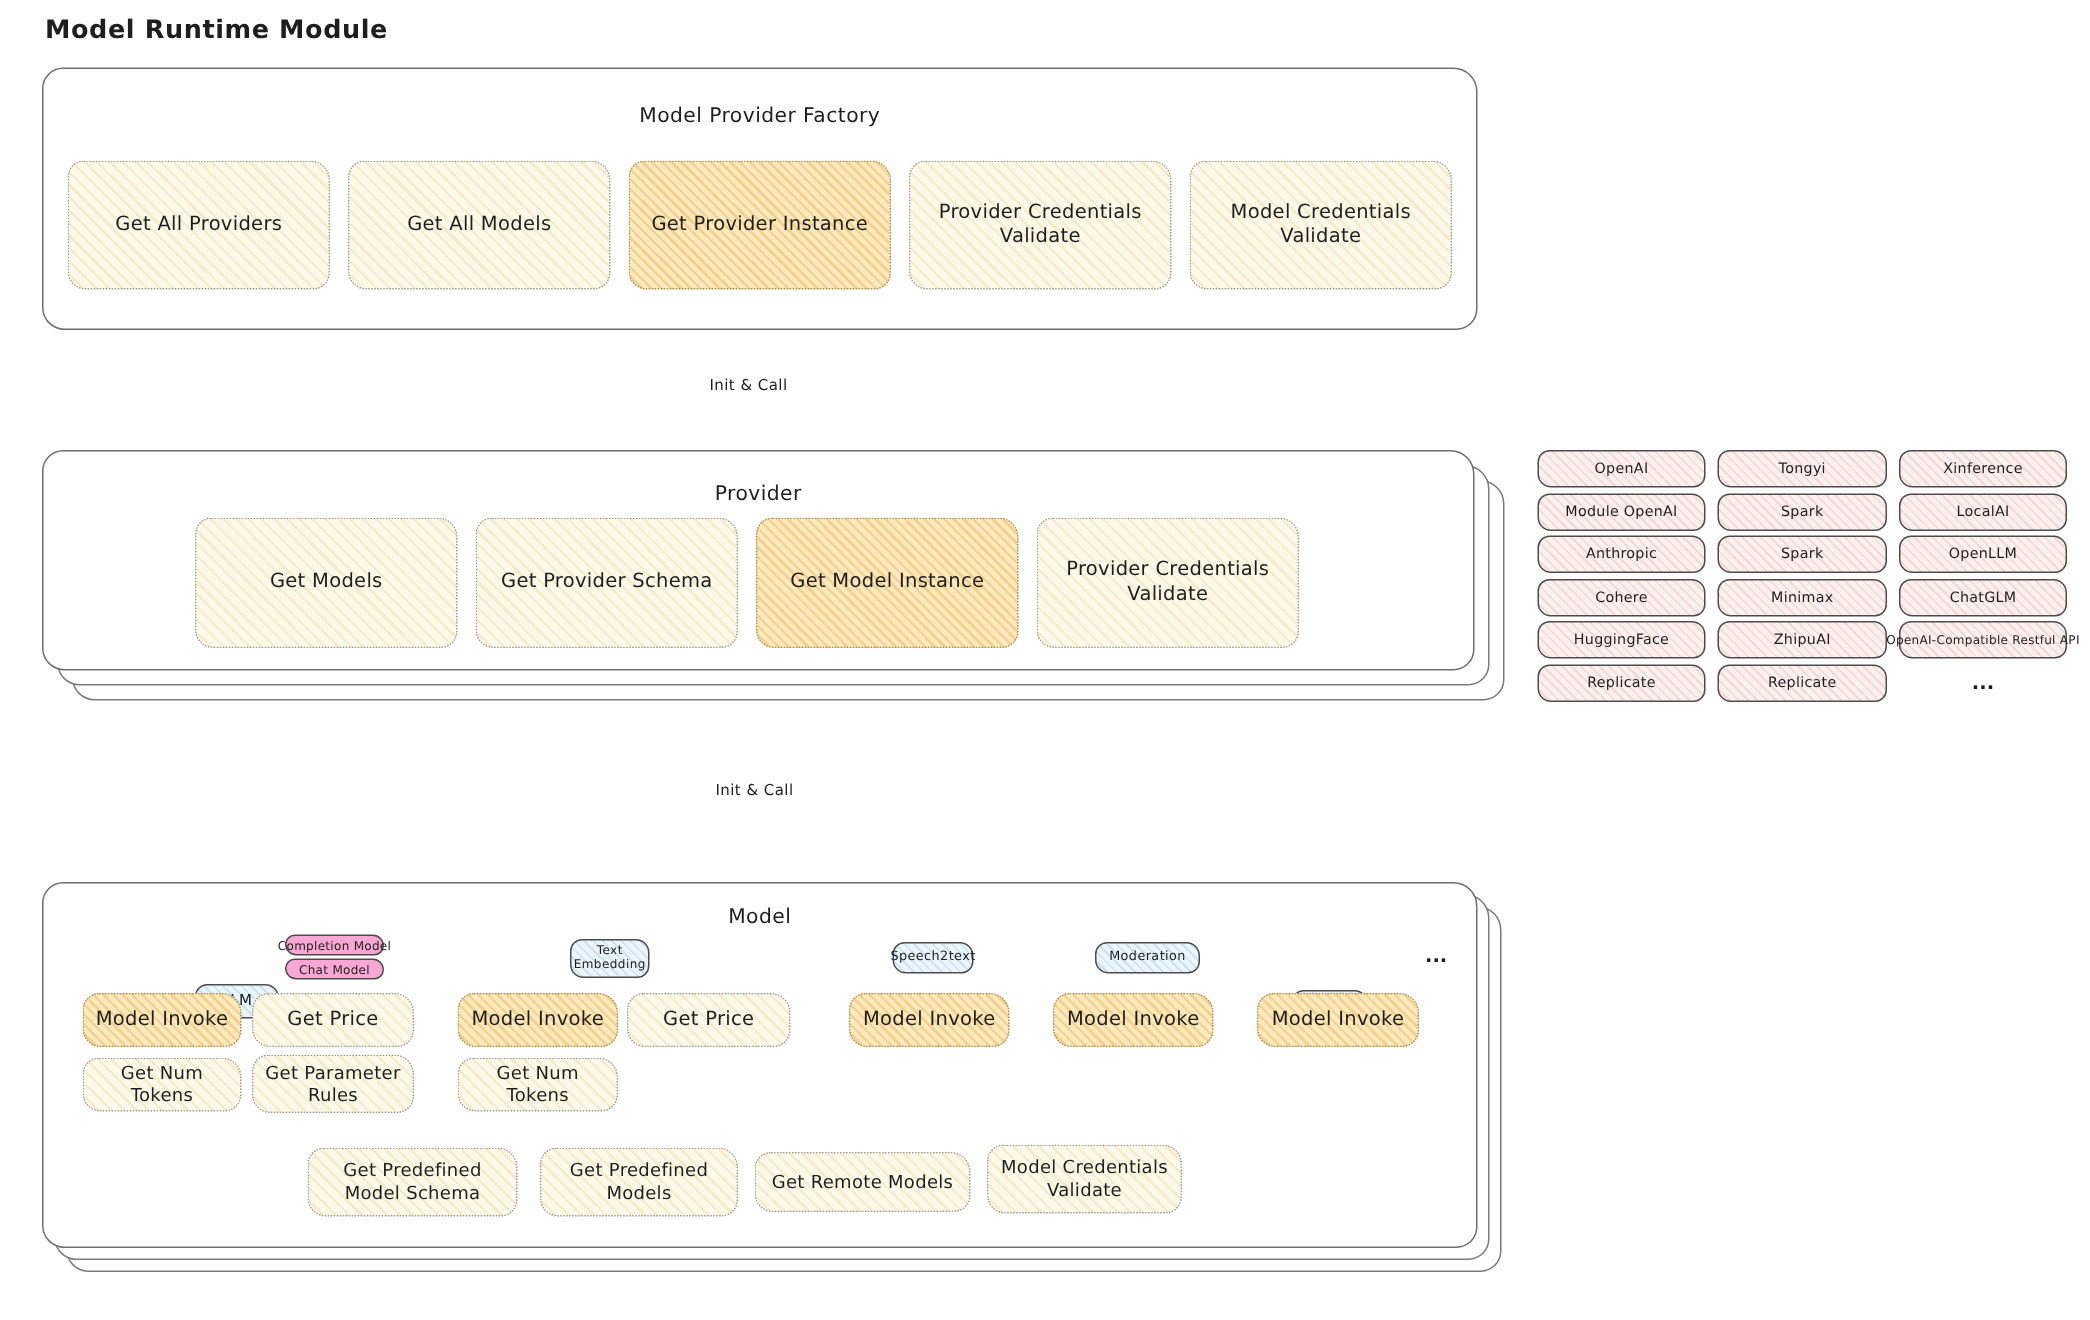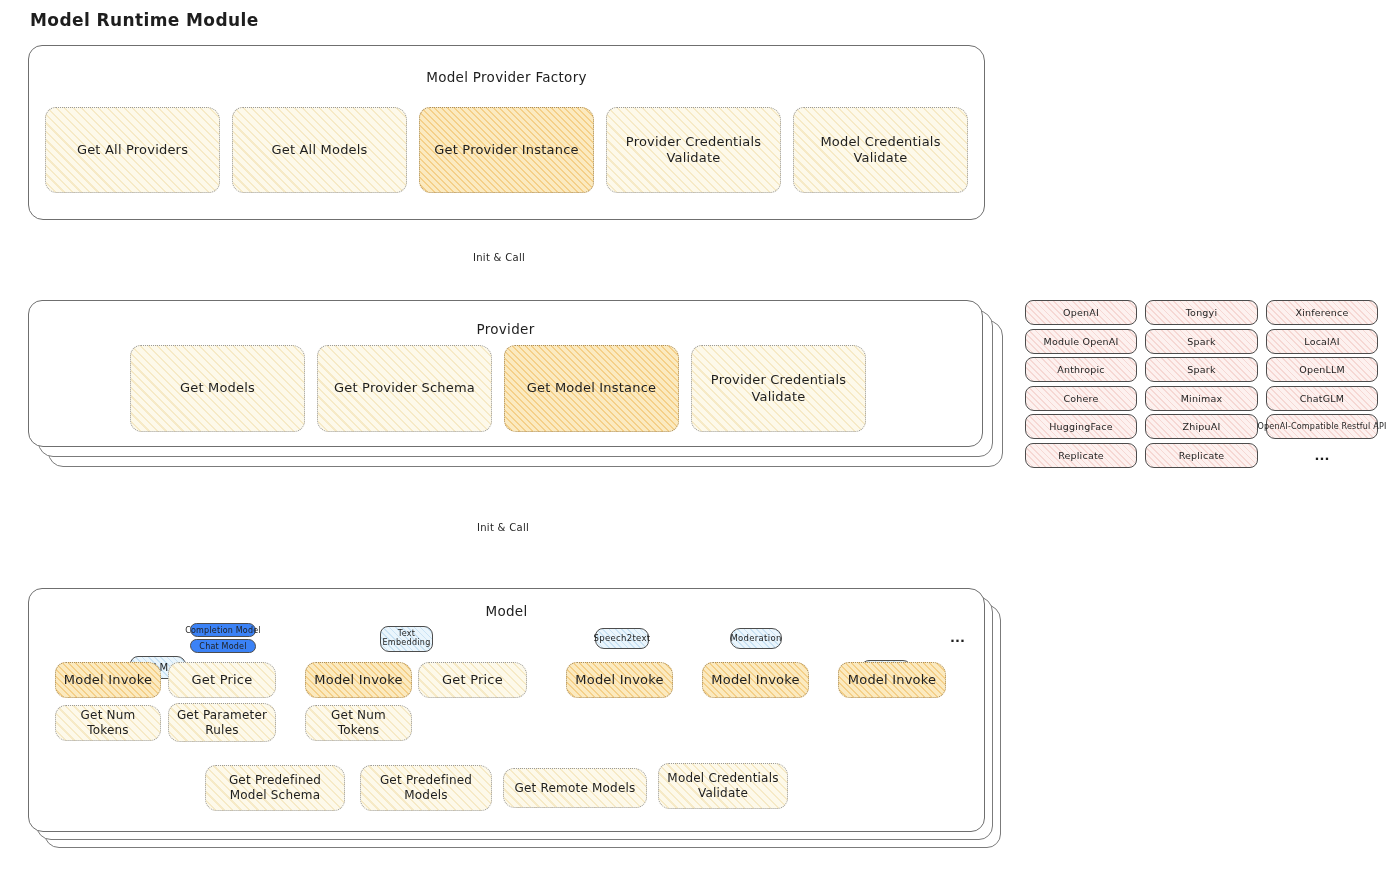--- a/index.html
+++ b/index.html
@@ -91,21 +91,21 @@
     background-color:#eaf5fc;
     background-image:repeating-linear-gradient(45deg, rgba(130,185,225,.30) 0 1.2px, transparent 1.2px 4.4px);
     font-size:10px; letter-spacing:.3px;
     line-height:1.1;
   }
   .tab-white {
     position:absolute;
     border:1.2px solid #4c4c4c;
     border-radius:7px 8px 7px 8px;
     display:flex; align-items:center; justify-content:center;
-    background:#3b82f6;
+    background:#f9a8d4;
     font-size:8px; letter-spacing:.2px;
     white-space:nowrap;
   }
 
   
   .arrow {
     position:absolute;
     display:flex; flex-direction:row; align-items:center;
   }
   .arrow .line {
@@ -200,21 +200,21 @@
   <div class="stack-layer" style="left:36px; top:596px; width:957px; height:244px;"></div>
   <div class="container-box" style="left:28px; top:588px; width:957px; height:244px;">
     <div class="container-title" style="top:14px;">Model</div>
   </div>
 
   <div class="tab-blue" style="left:130px; top:628px; width:56px; height:23px;margin-top:28px;">LLM</div>
   <div class="tab-white" style="left:190px; top:623px; width:66px; height:14px;">Completion Model</div>
   <div class="tab-white" style="left:190px; top:639px; width:66px; height:14px;">Chat Model</div>
   <div class="tab-blue" style="left:380px; top:626px; width:53px; height:26px; font-size:8px; padding:5px 3px;">Text Embedding</div>
   <div class="tab-blue" style="left:595px; top:628px; width:54px; height:21px; font-size:8.5px;">Speech2text</div>
-  <div class="tab-blue" style="left:730px; top:628px; width:52px; height:21px; font-size:8.5px;border-radius:10px;">Moderation</div>
+  <div class="tab-blue" style="left:730px; top:628px; width:70px; height:21px; font-size:8.5px;">Moderation</div>
   <div class="tab-blue" style="left:861px; top:628px; width:51px; height:21px; font-size:8.5px;margin-top:32px;">Rerank</div>
   <div class="dots" style="left:950px; top:630px;">...</div>
 
   <div class="method highlight" style="left:55px; top:662px; width:106px; height:36px;">Model Invoke</div>
   <div class="method" style="left:168px; top:662px; width:108px; height:36px;">Get Price</div>
   <div class="method" style="left:55px; top:705px; width:106px; height:36px; font-size:12px;">Get Num Tokens</div>
   <div class="method" style="left:168px; top:703px; width:108px; height:39px; font-size:12px;">Get Parameter Rules</div>
 
   <div class="method highlight" style="left:305px; top:662px; width:107px; height:36px;">Model Invoke</div>
   <div class="method" style="left:418px; top:662px; width:109px; height:36px;">Get Price</div>

